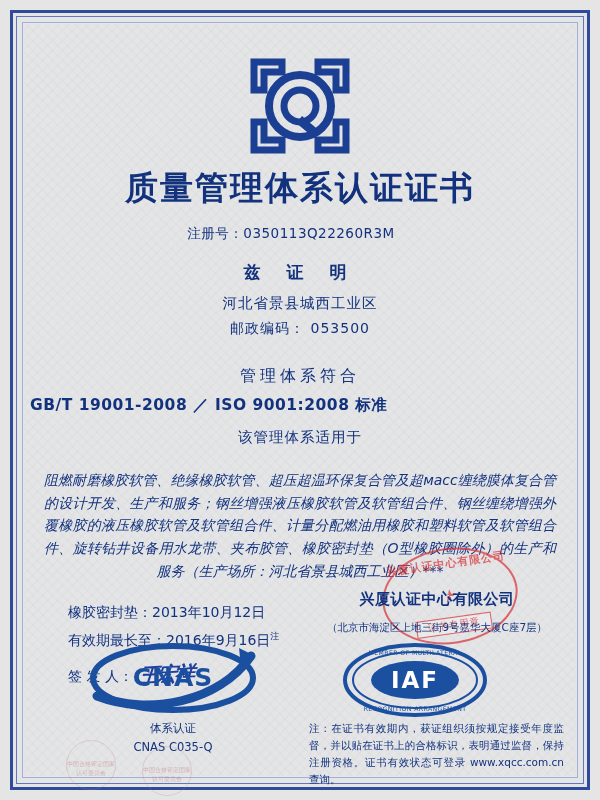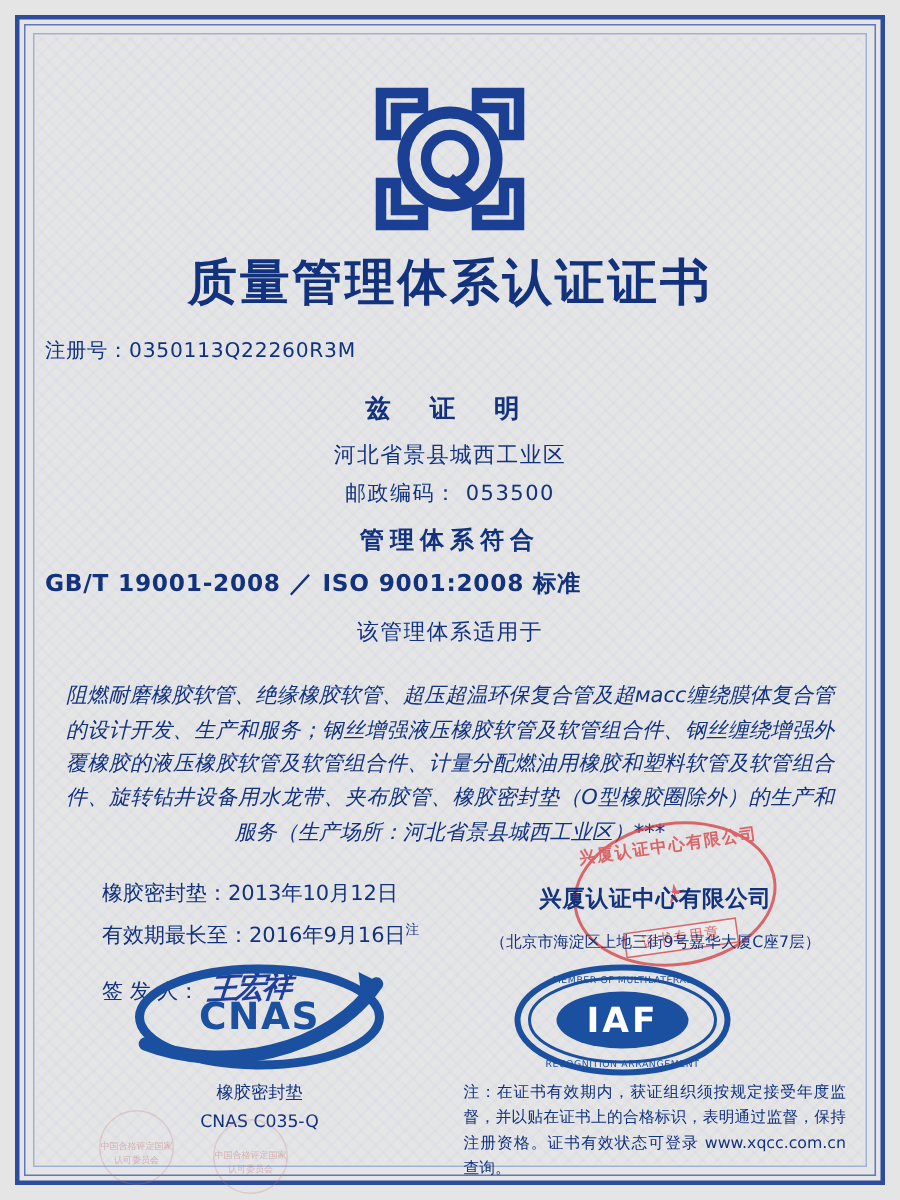--- a/index.html
+++ b/index.html
@@ -65,21 +65,21 @@
   .cert-title {
     text-align: center;
     font-size: 33px;
     letter-spacing: 2px;
     font-weight: bold;
     color: #12327e;
     margin-top: 8px;
     font-family: "DejaVu Sans", "Liberation Sans", sans-serif;
   }
   .reg-no {
-    text-align: left;
+    text-align: center;
     font-size: 13.5px;
     color: #12327e;
     margin-top: 14px;
     padding-right: 18px;
     letter-spacing: 0.5px;
   }
   .hereby {
     text-align: center;
     font-size: 17px;
     color: #12327e;
@@ -106,22 +106,22 @@
     text-align: center;
     font-size: 14px;
     color: #12327e;
     margin-top: 7px;
     letter-spacing: 1px;
   }
   .conform-label {
     text-align: center;
     font-size: 16px;
     color: #12327e;
-    font-weight: bold;
-    margin-top: 12px;
+    font-weight: normal;
+    margin-top: 28px;
     letter-spacing: 4px;
   }
   .standard {
     text-align: left;
     font-size: 15.5px;
     color: #12327e;
     font-weight: bold;
     margin-top: 8px;
     letter-spacing: 0.5px;
   }
@@ -353,21 +353,21 @@
 
     <div class="emblems">
 
       <div class="cnas">
         <svg width="168" height="72" viewBox="0 0 168 72">
           <ellipse cx="84" cy="36" rx="80" ry="32" fill="none" stroke="#1b4fa0" stroke-width="6"></ellipse>
           <path d="M8 54 C60 74 130 60 162 14" fill="none" stroke="#1b4fa0" stroke-width="9" stroke-linecap="round"></path>
           <path d="M150 6 l16 8 l-14 10 z" fill="#1b4fa0"></path>
           <text x="84" y="44" text-anchor="middle" font-family="DejaVu Sans, sans-serif" font-size="25" font-weight="bold" fill="#1b4fa0" letter-spacing="1">CNAS</text>
         </svg>
-        <div class="cnas-caption">橡胶密封垫</div>
+        <div class="cnas-caption">体系认证</div>
         <div class="cnas-caption">CNAS C035-Q</div>
       </div>
 
       <div class="iaf">
         <svg width="150" height="76" viewBox="0 0 150 76">
           <ellipse cx="75" cy="38" rx="70" ry="35" fill="none" stroke="#1b4fa0" stroke-width="4"></ellipse>
           <ellipse cx="75" cy="38" rx="62" ry="28" fill="none" stroke="#1b4fa0" stroke-width="2"></ellipse>
           <ellipse cx="75" cy="38" rx="44" ry="19" fill="#1b4fa0"></ellipse>
           <text x="75" y="46" text-anchor="middle" font-family="DejaVu Sans, sans-serif" font-size="23" font-weight="bold" fill="#ffffff" letter-spacing="2">IAF</text>
           <text x="75" y="13" text-anchor="middle" font-family="DejaVu Sans, sans-serif" font-size="6.2" fill="#1b4fa0" letter-spacing="0.4">MEMBER OF MULTILATERAL</text>

